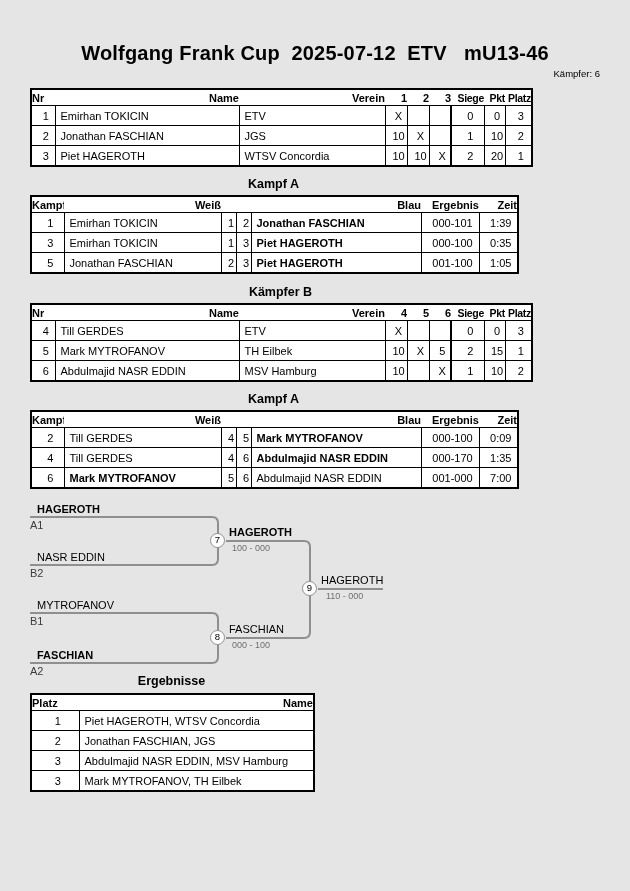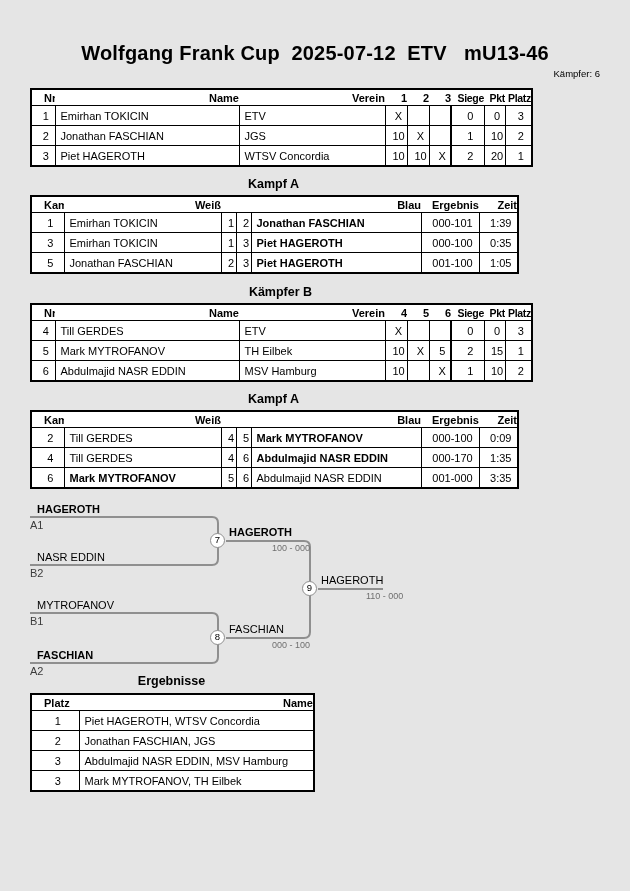--- a/index.html
+++ b/index.html
@@ -20,32 +20,32 @@
     border:2px solid #000; background:#fff;
   }
   table.sheet td {
     border:1px solid #000; font-size:11px; height:19px;
     padding:0 0 0 5px; overflow:hidden; white-space:nowrap; vertical-align:middle;
   }
   table.sheet tr.hd td {
     border-left:none; border-right:none; border-top:none; border-bottom:1px solid #000;
     font-weight:bold; height:15px; text-align:right; padding:0;
   }
-  table.sheet tr.hd td.lft { text-align:left; padding-left:12px; }
+  table.sheet tr.hd td.lft { text-align:left; padding-left:0; }
   td.ctr { text-align:center; padding:0; }
   td.b, .b { font-weight:bold; }
   table.pool td.sg { border-left:2px solid #000; }
   table.pool tr.hd td.tight { letter-spacing:-0.3px; font-size:10.5px; }
 
   
   .bracket { top:495px; left:0; width:630px; height:195px; }
   .bracket svg { position:absolute; top:0; left:0; }
   .bk-name { position:absolute; font-size:11px; white-space:nowrap; }
   .bk-seed { position:absolute; font-size:11px; color:#3c3c3c; white-space:nowrap; }
-  .bk-score { position:absolute; font-size:9px; color:#6f6f6f; white-space:nowrap;margin-left:40px; }
+  .bk-score { position:absolute; font-size:9px; color:#6f6f6f; white-space:nowrap; }
   .bk-circle {
     position:absolute; width:15px; height:15px; border:1.5px solid #8f8f8f;
     border-radius:50%; background:#fff; box-sizing:border-box;
     font-size:9.5px; line-height:12px; text-align:center; color:#000;
   }
 </style>
 </head>
 <body>
 
 <div class="page">
@@ -264,21 +264,21 @@
       <td class="ctr">000-170</td>
       <td class="ctr">1:35</td>
     </tr>
     <tr>
       <td class="ctr">6</td>
       <td class="b">Mark MYTROFANOV</td>
       <td class="ctr">5</td>
       <td class="ctr">6</td>
       <td>Abdulmajid NASR EDDIN</td>
       <td class="ctr">001-000</td>
-      <td class="ctr">3:35</td>
+      <td class="ctr">7:00</td>
     </tr>
   </tbody>
     </table>
 
   <div class="abs bracket">
     <svg width="630" height="195" viewBox="0 0 630 195">
       <path d="M30,22 H212 Q218,22 218,28 V64 Q218,70 212,70 H30" fill="none" stroke="#8f8f8f" stroke-width="2"></path>
       <path d="M30,118 H212 Q218,118 218,124 V162 Q218,168 212,168 H30" fill="none" stroke="#8f8f8f" stroke-width="2"></path>
       <path d="M226,46 H304 Q310,46 310,52 V137 Q310,143 304,143 H226" fill="none" stroke="#8f8f8f" stroke-width="2"></path>
       <path d="M318,94 H383" fill="none" stroke="#8f8f8f" stroke-width="2"></path>

